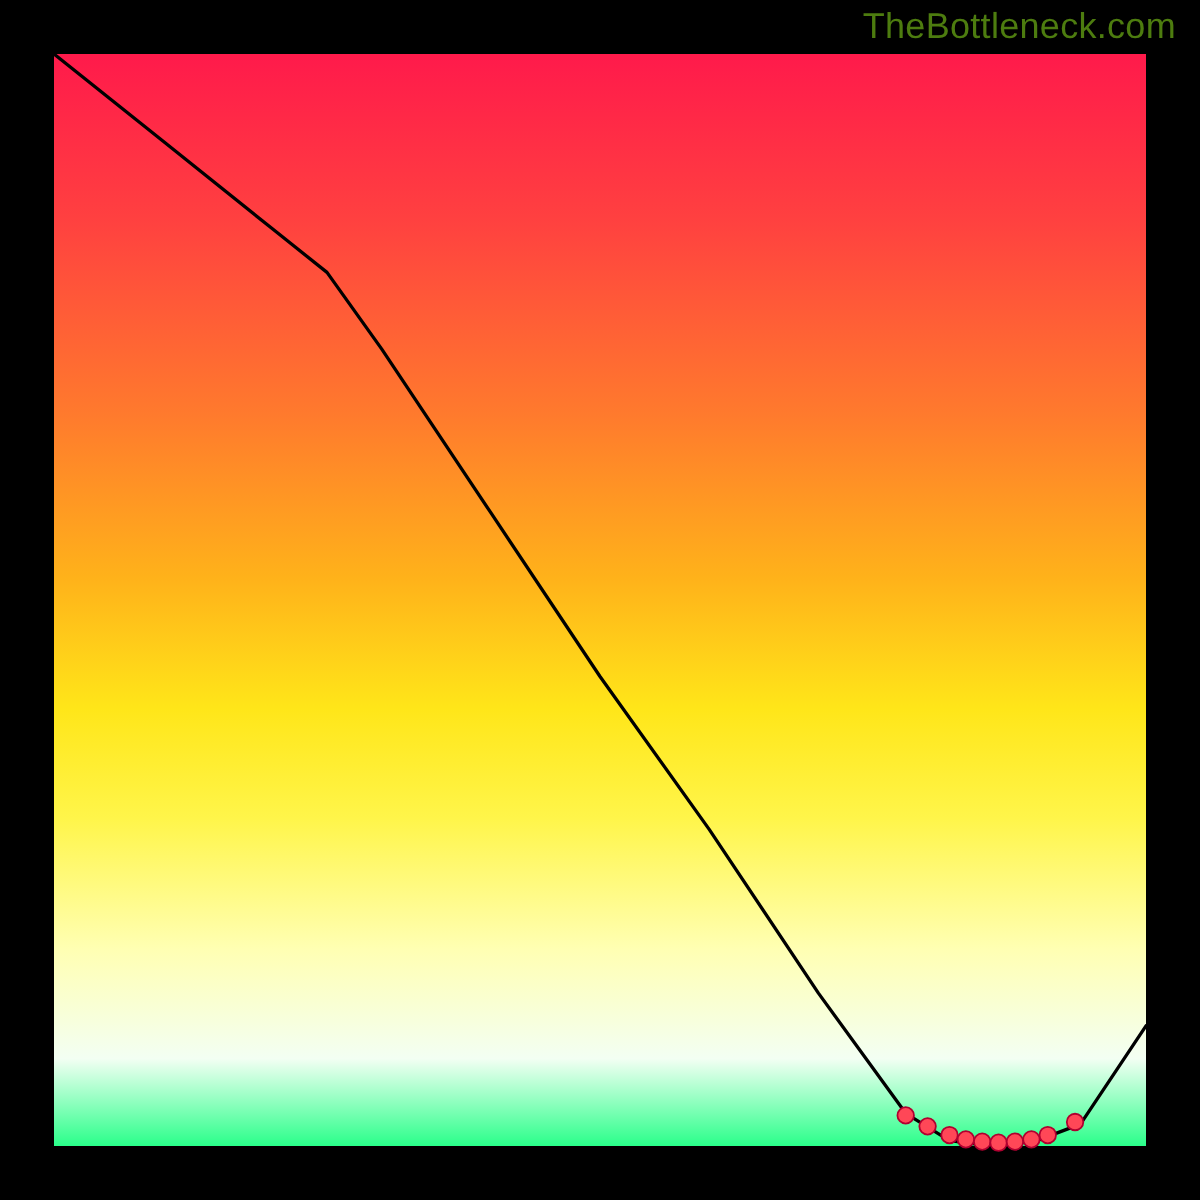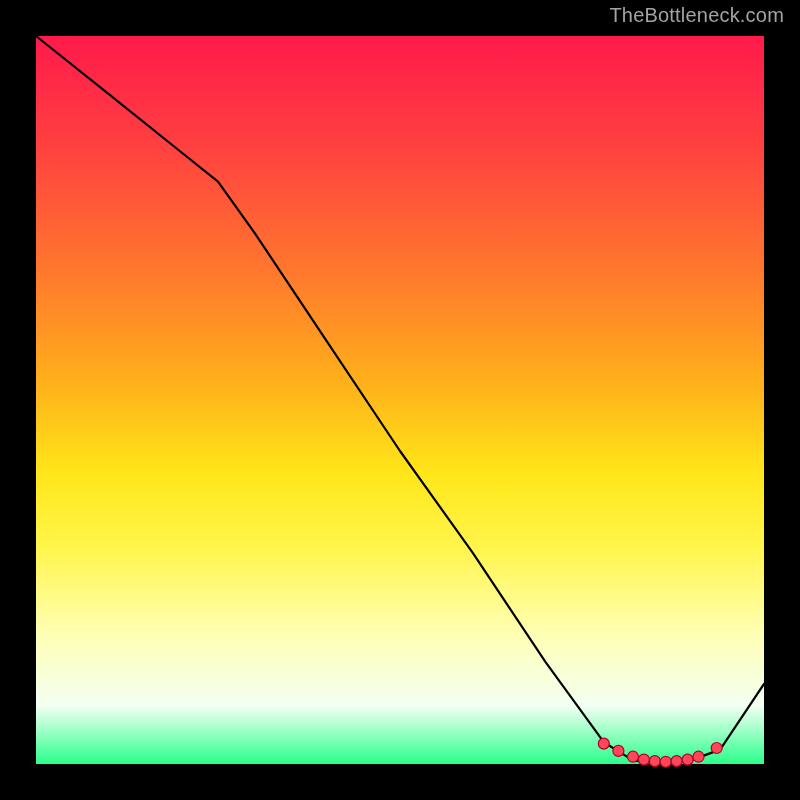--- a/index.html
+++ b/index.html
@@ -14,22 +14,22 @@
   .frame {
     position: relative;
     width: 800px;
     height: 800px;
     background: #000;
   }
   .attribution {
     position: absolute;
     top: 4px;
     right: 16px;
-    color: #a3a3a3;
-    font-size: 20px;
+    color: #4d7c0f;
+    font-size: 24px;
     font-weight: 500;
     letter-spacing: 0.2px;
   }
   .plot-area {
     position: absolute;
     left: 36px;
     top: 36px;
     width: 728px;
     height: 728px;
     background: linear-gradient(

